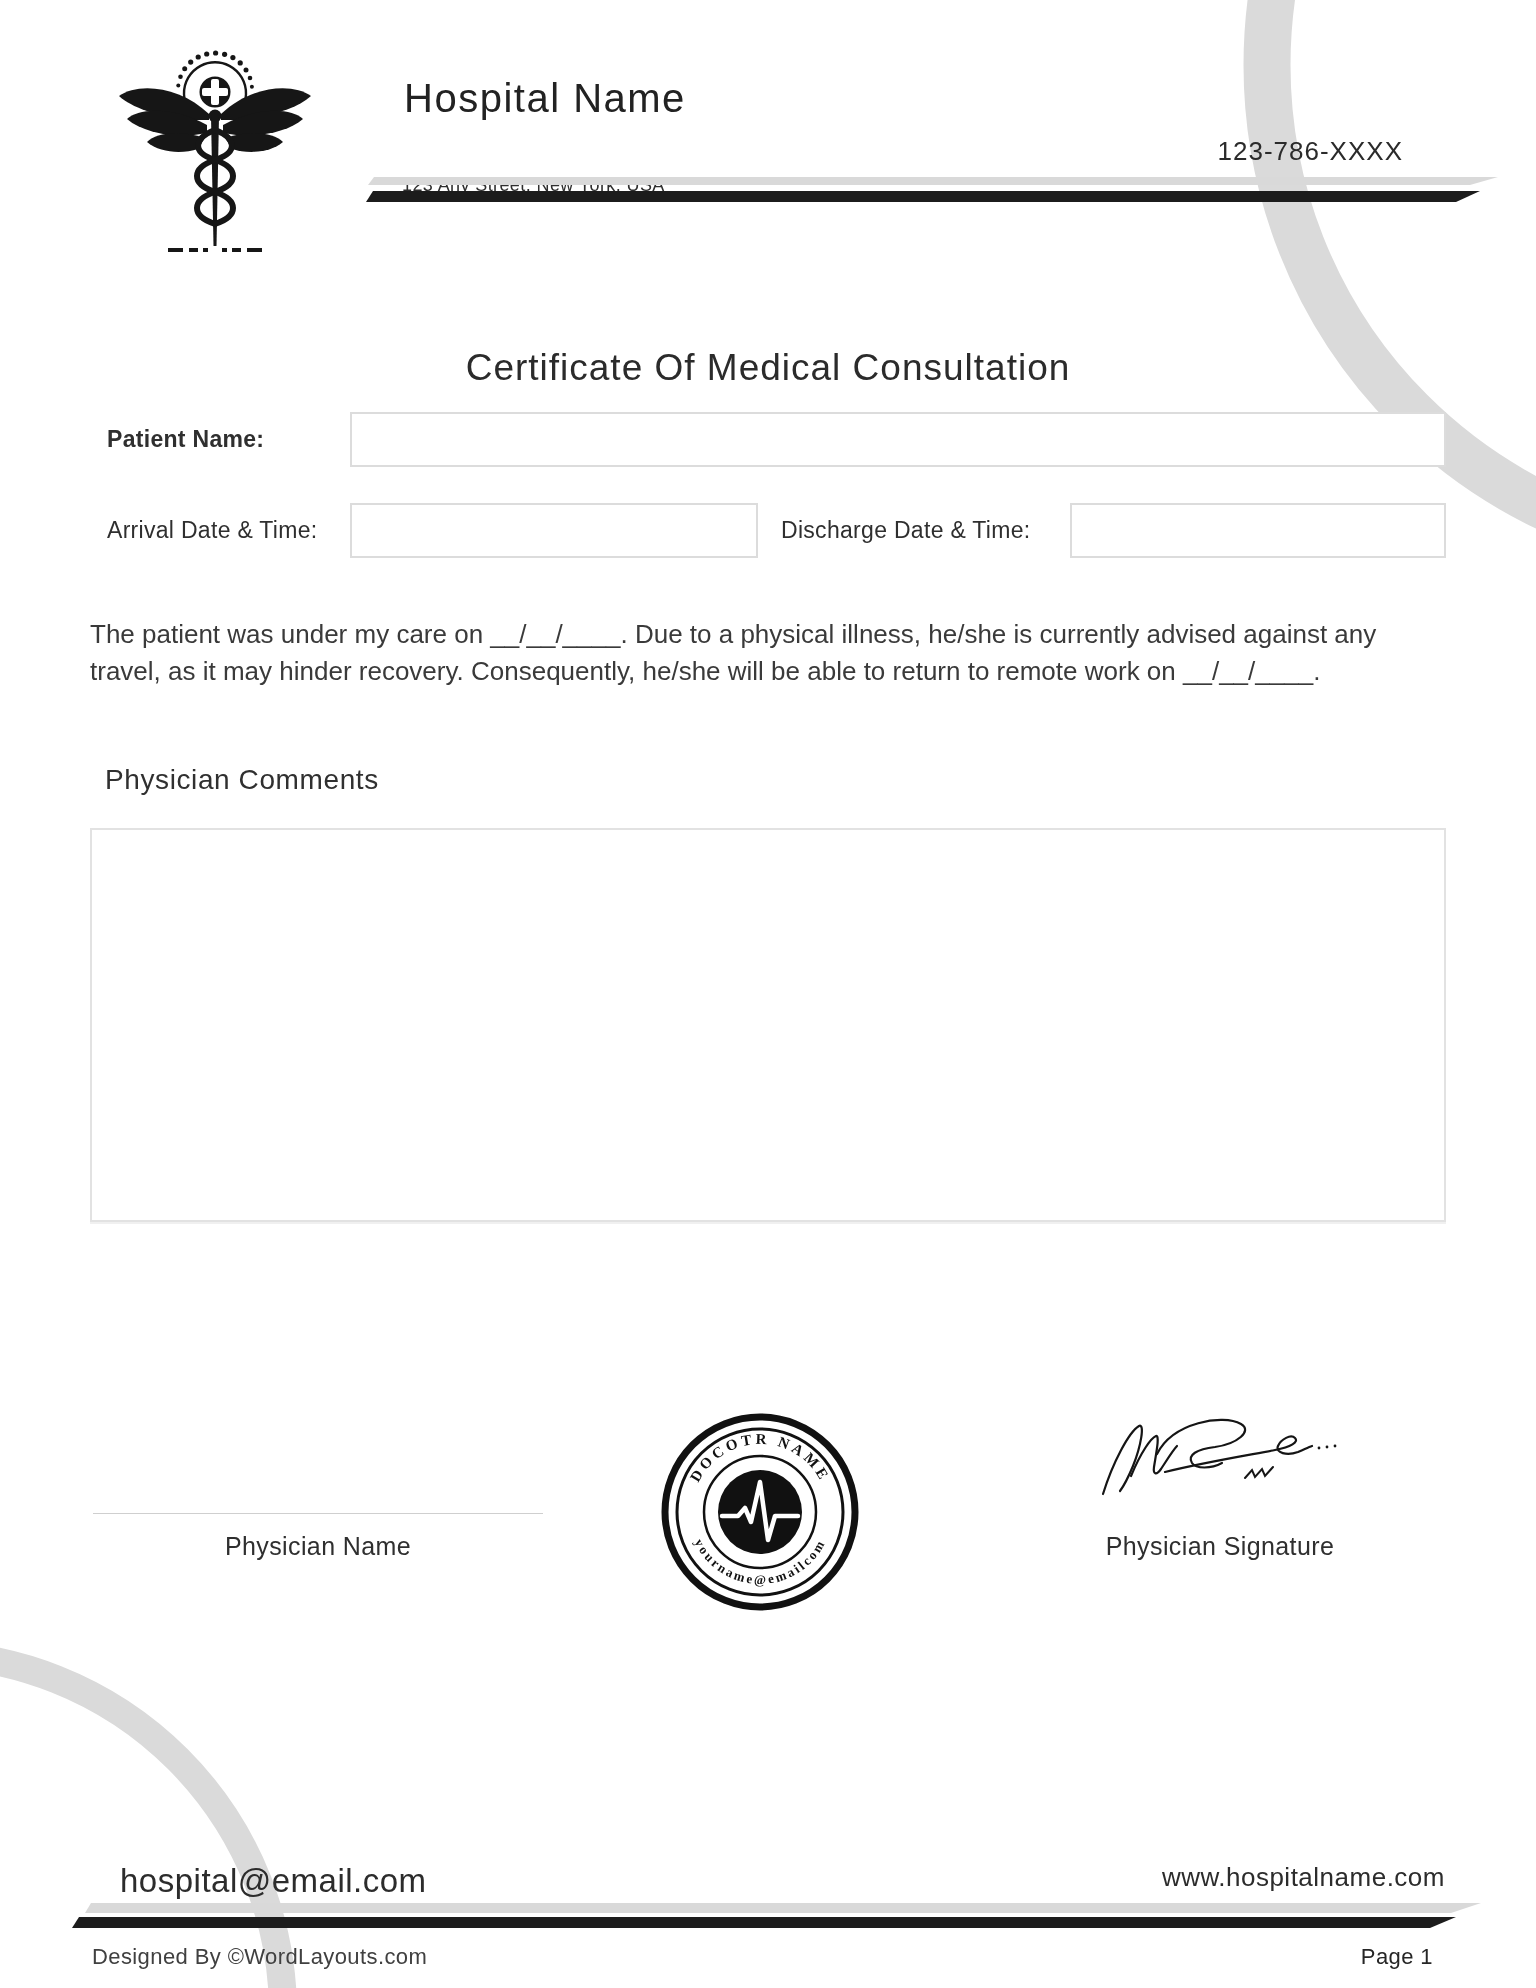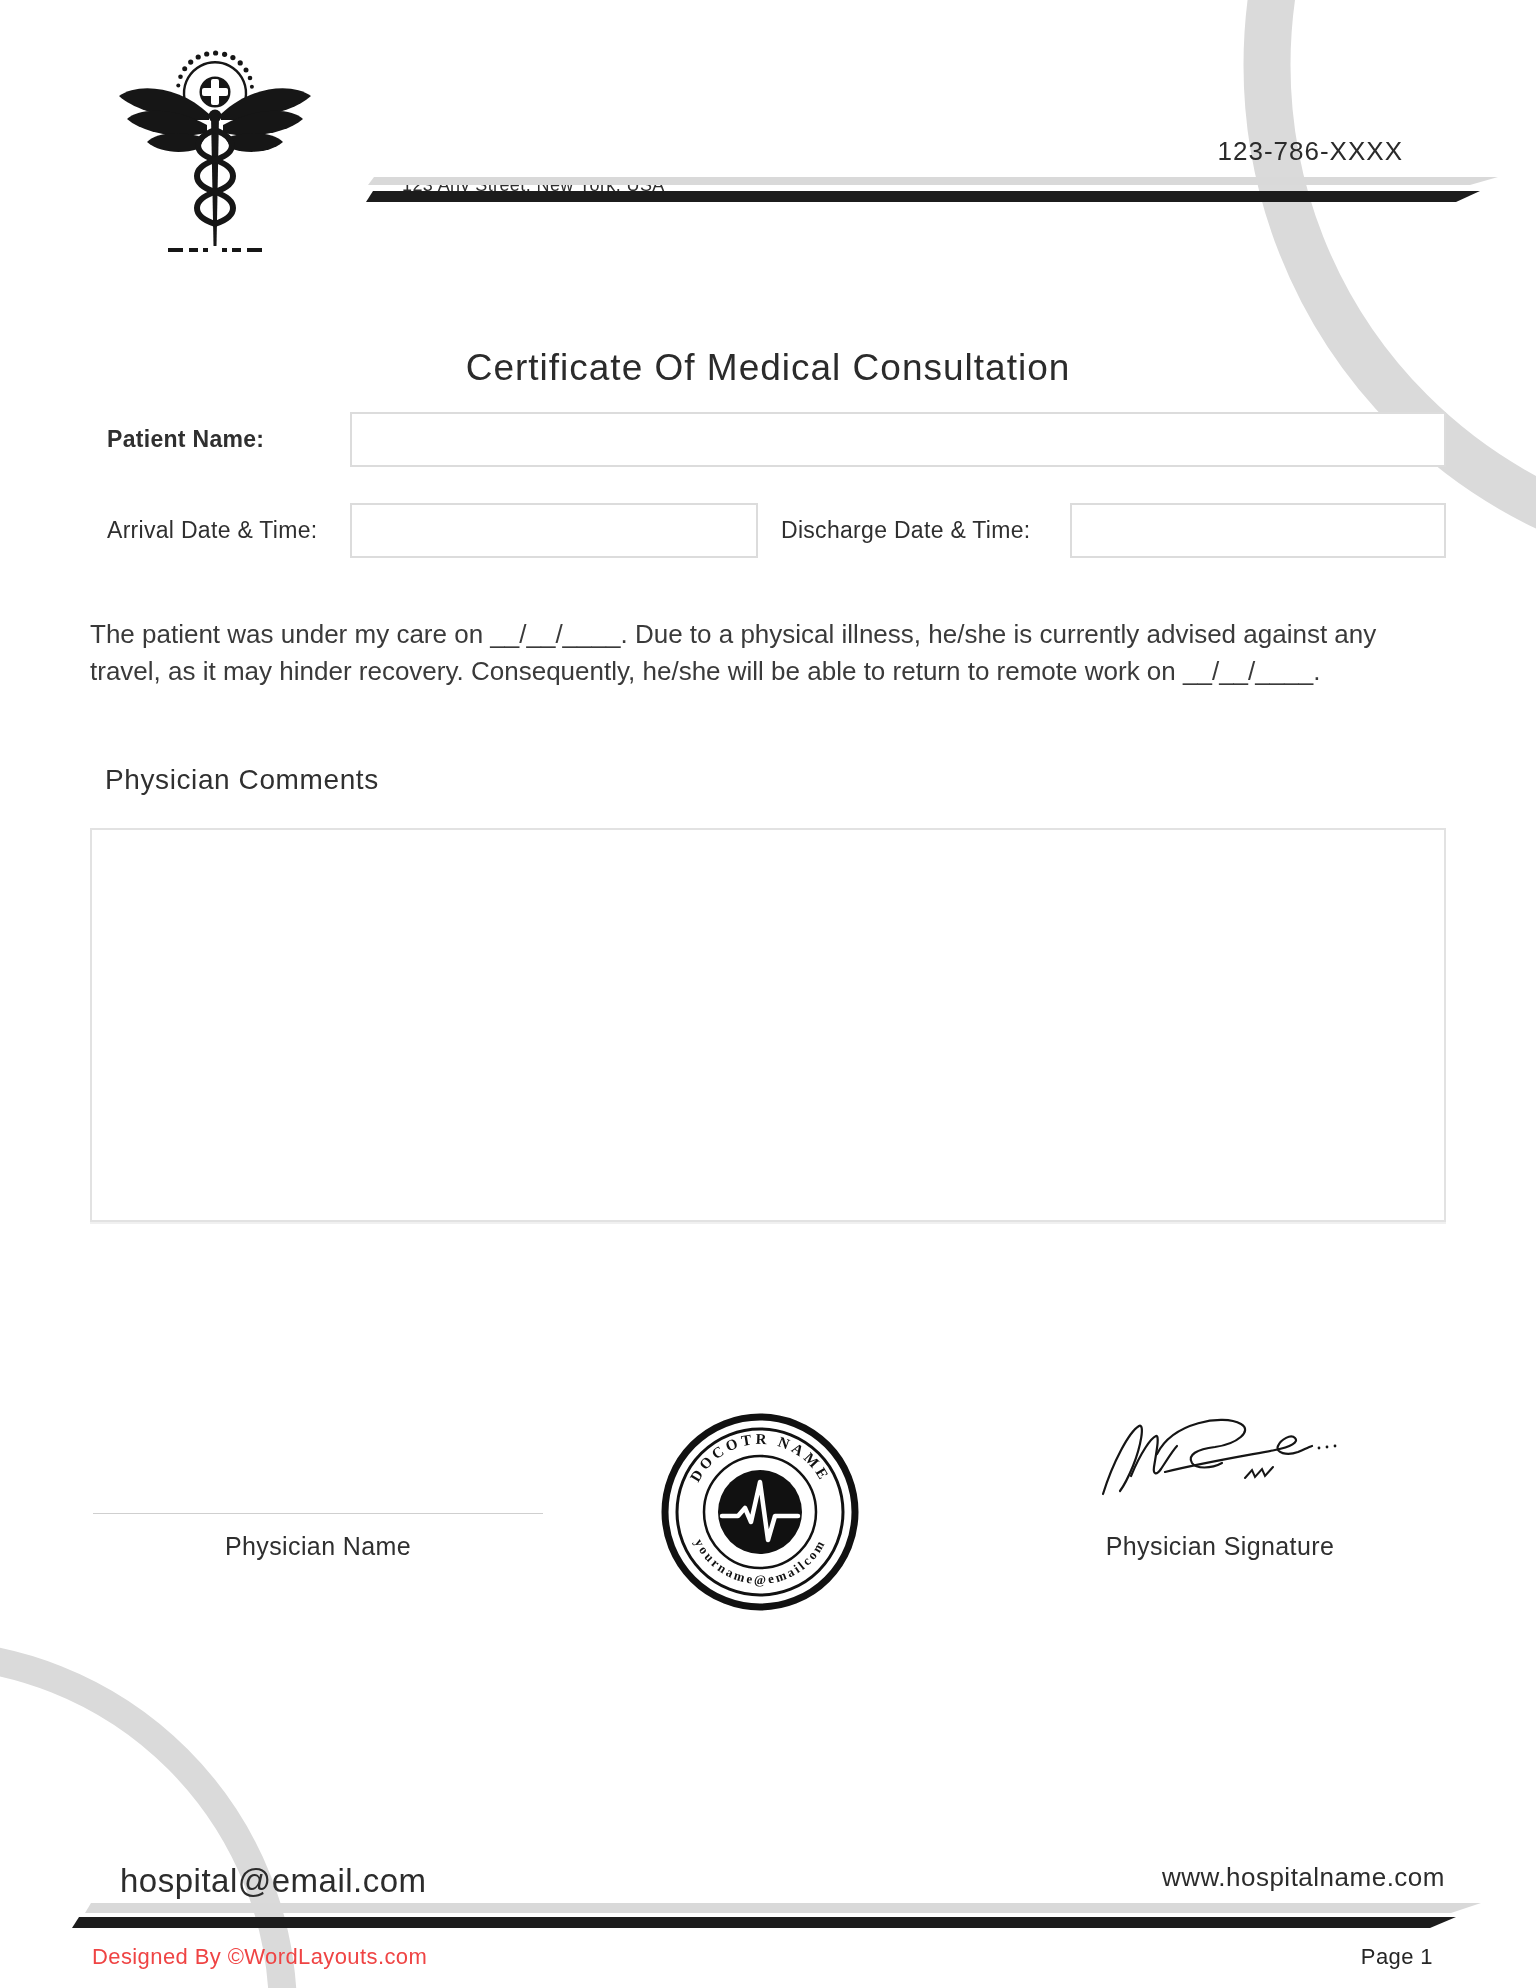--- a/index.html
+++ b/index.html
@@ -59,21 +59,21 @@
   .stamp-svg { left:658px; top:1410px; }
   .sig-svg   { left:1095px; top:1412px; }
   .logo-svg  { left:112px; top:46px; }
 
   .ftr-email   { left:120px; top:1862px; font-size:33px; color:#2c2c2c; letter-spacing:.5px; }
   .ftr-website { right:91px; top:1862px; font-size:26px; color:#2c2c2c; letter-spacing:.5px; }
   .ftr-rule-gray  { left:85px; top:1903px; width:1396px; height:10px;
                     clip-path:polygon(6px 0,100% 0,calc(100% - 30px) 100%,0 100%); }
   .ftr-rule-black { left:72px; top:1917px; width:1384px; height:11px;
                     clip-path:polygon(7px 0,100% 0,calc(100% - 26px) 100%,0 100%); }
-  .ftr-credit { left:92px;  top:1944px; font-size:22px; color:#ef4444; letter-spacing:.4px; }
+  .ftr-credit { left:92px;  top:1944px; font-size:22px; color:#404040; letter-spacing:.4px; }
   .ftr-page   { right:103px; top:1944px; font-size:22px; color:#262626; letter-spacing:.4px; }
 
   .stamp-text { font-family:"Liberation Serif", serif; font-weight:700; fill:#111; }
 </style>
 </head>
 <body>
 
 <div class="page">
 
   <svg class="bg-rings" viewBox="0 0 1536 1988" aria-hidden="true">
@@ -118,20 +118,21 @@
     <g>
       <rect x="56" y="202" width="15" height="4"></rect>
         <rect x="77" y="202" width="9" height="4"></rect>
       <rect x="91" y="202" width="5" height="4"></rect>
         <rect x="135" y="202" width="15" height="4"></rect>
       <rect x="120" y="202" width="9" height="4"></rect>
         <rect x="110" y="202" width="5" height="4"></rect>
     </g>
   </svg>
 
+  <div class="abs hospital-name">Hospital Name</div>
   <div class="abs address">123 Any Street, New York, USA</div>
   <div class="abs phone">123-786-XXXX</div>
   <div class="rule gray hdr-rule-gray"></div>
   <div class="rule black hdr-rule-black"></div>
 
   <div class="abs doc-title">Certificate Of Medical Consultation</div>
 
   <div class="abs field-label lbl-patient">Patient Name:</div>
   <input class="field-box inp-patient" type="text" value="" style="">
 

